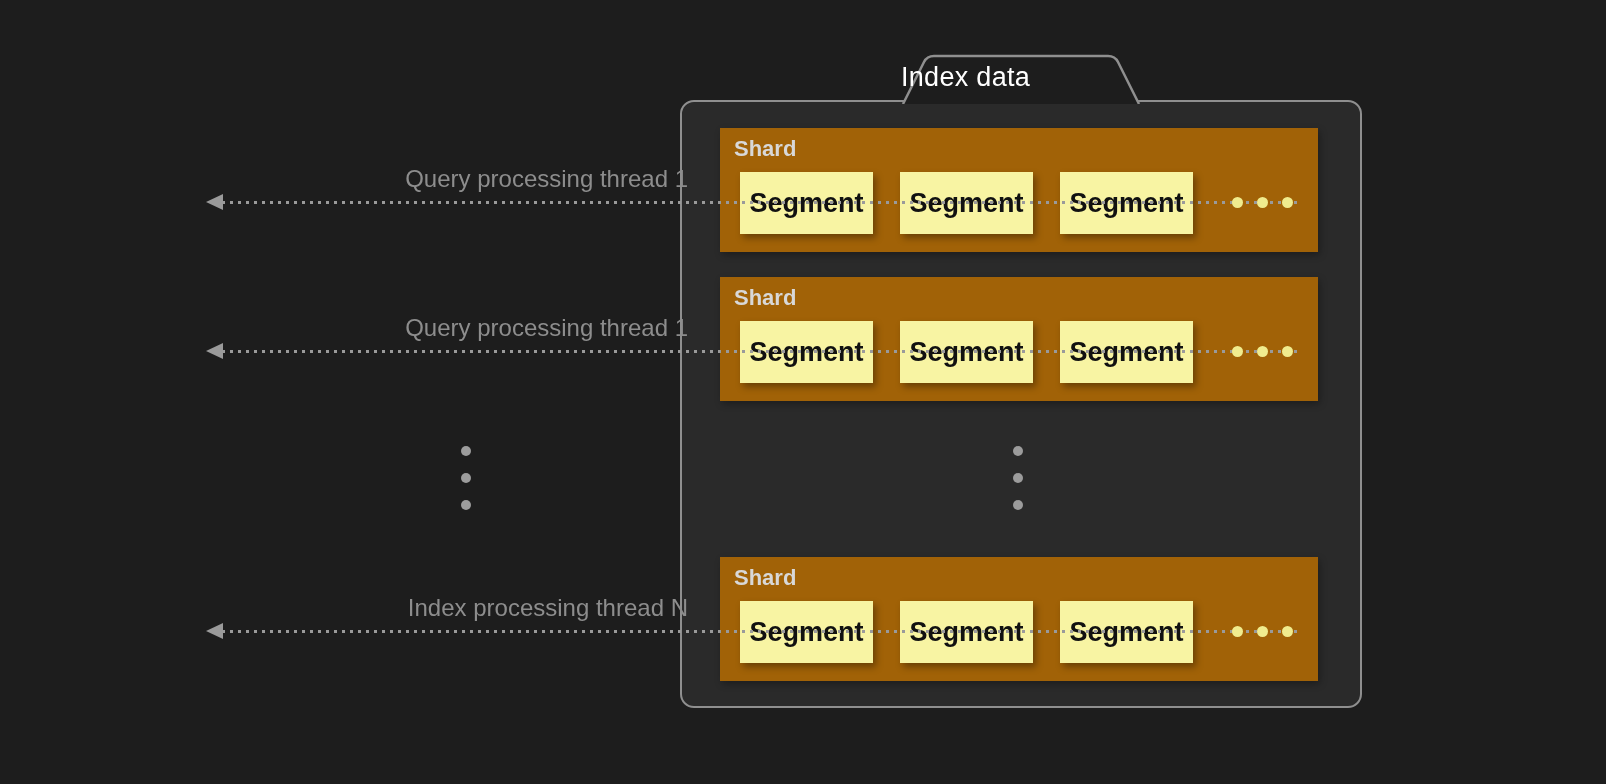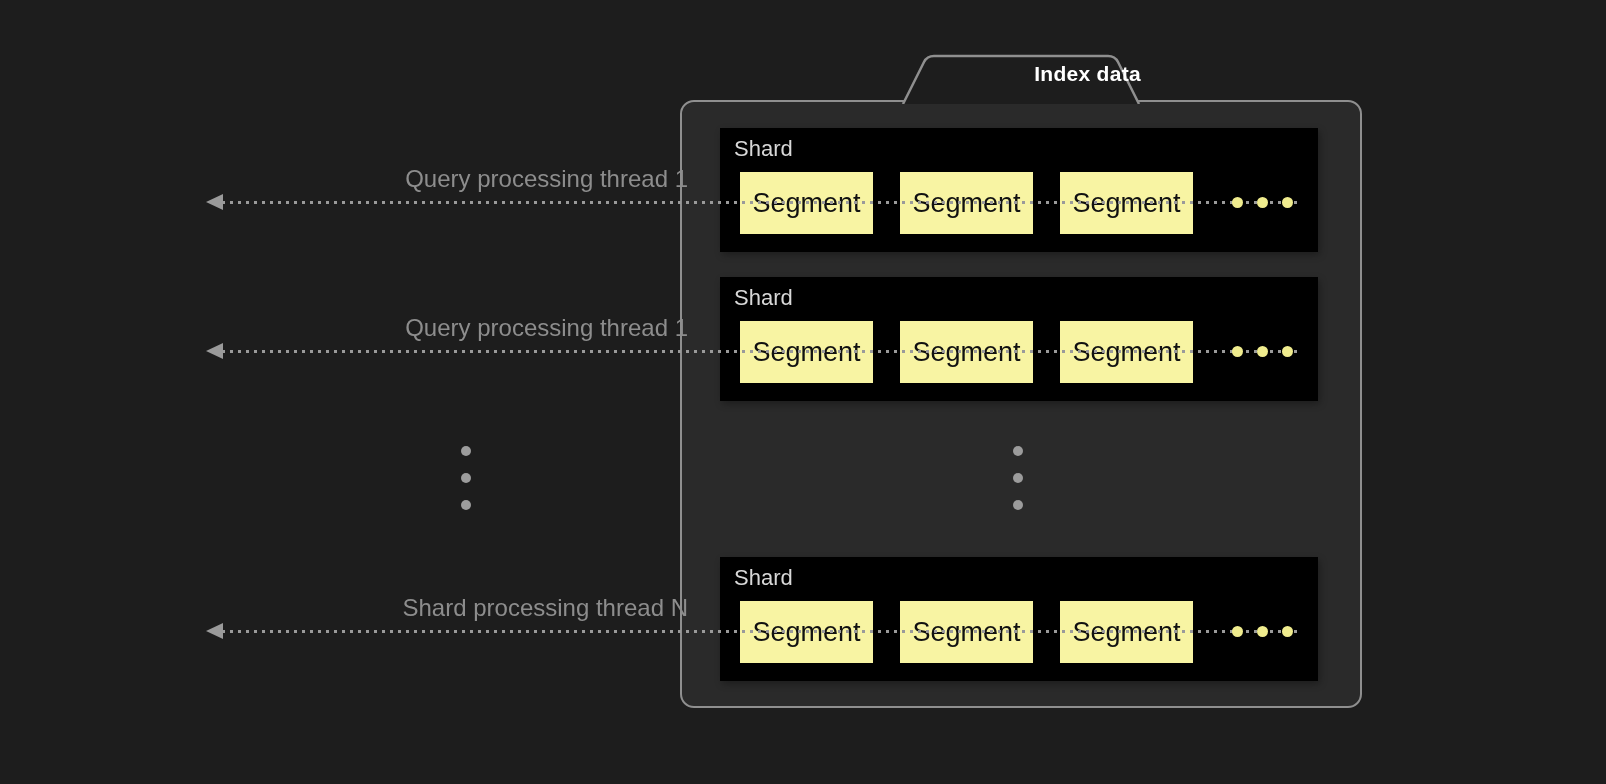--- a/index.html
+++ b/index.html
@@ -26,35 +26,36 @@
   .tab-wrap {
     position: absolute;
     left: 901px; top: 54px;
     width: 240px; height: 50px;
     z-index: 5;
   }
   .tab-wrap svg { display: block; }
   .tab-label {
     position: absolute;
     left: 0; top: 8px; width: 100%;
-    text-align: right;
+    text-align: left;
     color: #ffffff;
-    font-size: 21px;
-    font-weight: bold;
+    font-size: 27px;
+    font-weight: normal;
     letter-spacing: 0.3px;
   }
 
   
   .shard {
     position: absolute;
     left: 720px;
     width: 598px; height: 124px;
-    background: #000000;
+    background: #a16207;
     box-shadow: 2px 3px 7px rgba(0,0,0,0.3);
     z-index: 2;
+    font-weight: bold;
   }
   .shard-1 { top: 128px; }
   .shard-2 { top: 277px; }
   .shard-3 { top: 557px; }
   .shard-label {
     position: absolute;
     left: 14px; top: 8px;
     color: #d8d8d8;
     font-size: 22px;
   }
@@ -176,21 +177,21 @@
   <div class="seg-dot" style="left:1282px; top:346px;"></div>
 
   <div class="vdot" style="left:461px; top:446px;"></div>
   <div class="vdot" style="left:461px; top:473px;"></div>
   <div class="vdot" style="left:461px; top:500px;"></div>
 
   <div class="vdot" style="left:1013px; top:446px;"></div>
   <div class="vdot" style="left:1013px; top:473px;"></div>
   <div class="vdot" style="left:1013px; top:500px;"></div>
 
-  <div class="thread-label tlabel-3">Shard processing thread N</div>
+  <div class="thread-label tlabel-3">Index processing thread N</div>
   <div class="query-line line-3"></div>
   <div class="arrowhead arrow-3"></div>
   <div class="shard shard-3">
     <div class="shard-label">Shard</div>
     <div class="segment seg-0">Segment</div>
     <div class="segment seg-1">Segment</div>
     <div class="segment seg-2">Segment</div>
   </div>
   <div class="seg-dot" style="left:1232px; top:626px;"></div>
   <div class="seg-dot" style="left:1257px; top:626px;"></div>

